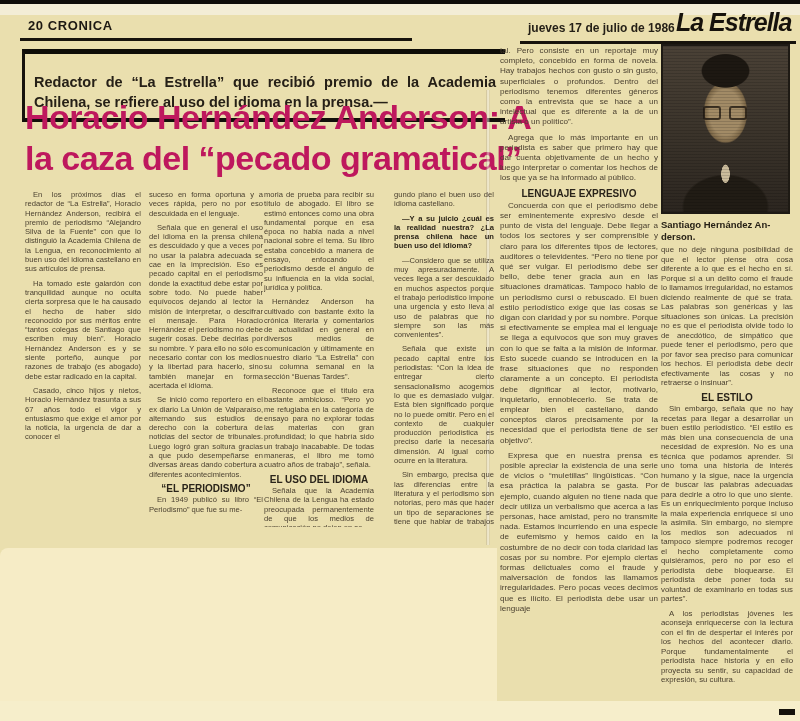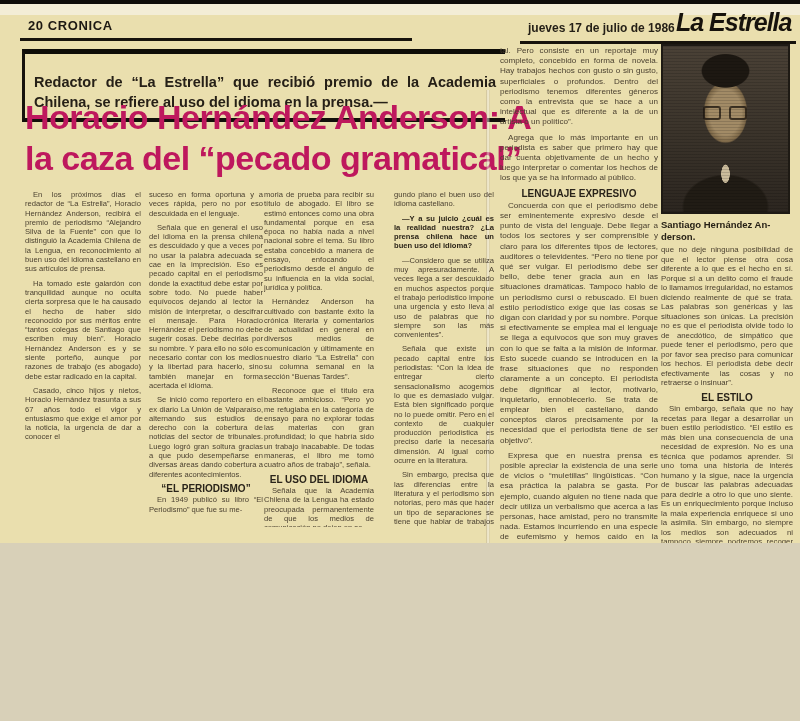--- a/index.html
+++ b/index.html
@@ -1,16 +1,16 @@
 <!DOCTYPE html>
 <html><head>
 <meta charset="utf-8">
 <style>
   html,body{margin:0;padding:0;background:#d8d0b8;}
-  .page{position:relative;width:800px;height:543px;background:#eadfae;overflow:hidden;
+  .page{position:relative;width:800px;height:721px;background:#eadfae;overflow:hidden;
         font-family:"Liberation Sans",sans-serif;color:#4b4130;}
   .abs{position:absolute;}
   
   .top-edge-bar{left:0;top:0;width:800px;height:4px;background:#0f0d09;}
   .patch-top{left:0;top:4px;width:800px;height:11px;background:#f3edd6;}
   .patch-bottom-left{left:0;top:548px;width:497px;height:173px;background:#f6ecc6;border-radius:8px 0 0 0;}
   .patch-bottom{left:0;top:701px;width:800px;height:20px;background:#f6eecb;}
   .fold-crease{left:486px;top:90px;width:4px;height:455px;
       background:linear-gradient(90deg,rgba(120,100,60,.28),rgba(255,255,255,.55),rgba(120,100,60,.18));}
   .scan-mark{left:779px;top:709px;width:16px;height:6px;background:#15120c;}

